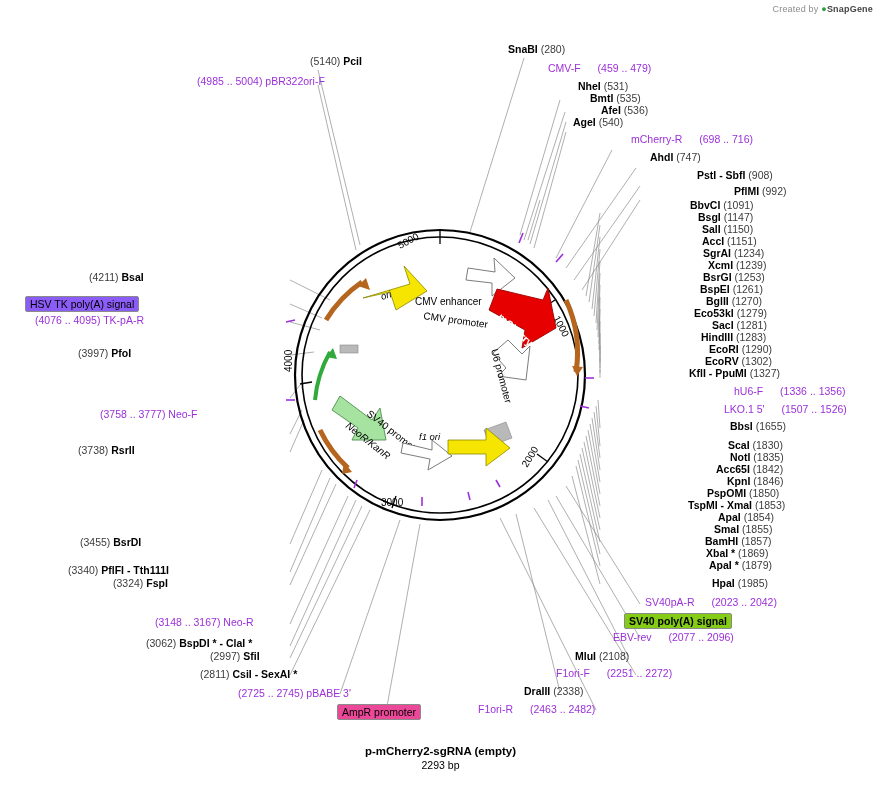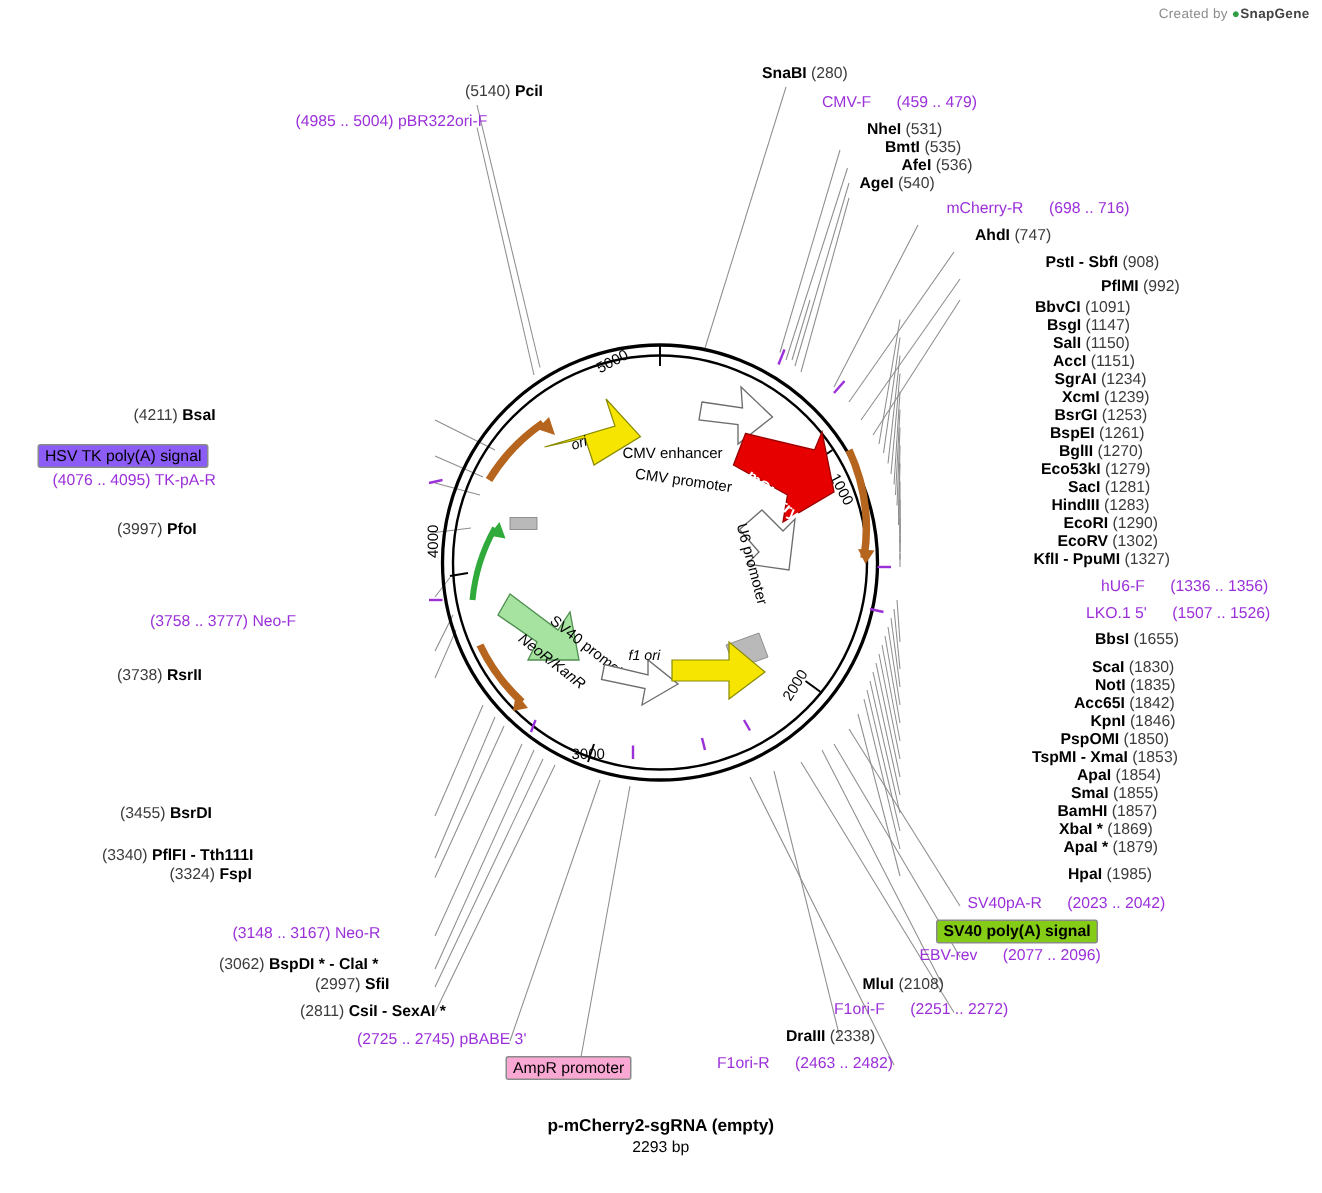--- a/index.html
+++ b/index.html
@@ -19,21 +19,21 @@
   .lbl{font-size:10.5px;color:#000;white-space:nowrap;}
   .lbl .nm{font-weight:bold;}
   .lbl .pos{color:#3b3b3b;font-weight:normal;}
   .purple{color:#9b30d9;}
   .purple .nm{font-weight:normal;}
   .purple .pos{color:#9b30d9;padding-left:14px;}
   .boxed{
     border:1px solid #8a8a8a;border-radius:2px;padding:1px 4px;background:#8b5cf6;
     font-size:10.5px;color:#000;white-space:nowrap;
   }
-  .boxed.white{background:#f9a8d4;}
+  .boxed.white{background:#ec4899;}
   .boxed.lilac{background:#84cc16;font-weight:bold;}
   .title{
     left:0;right:0;text-align:center;bottom:38px;font-size:11.5px;font-weight:bold;color:#000;
   }
   .subtitle{
     left:0;right:0;text-align:center;bottom:24px;font-size:10.5px;color:#000;font-weight:normal;
   }
   svg{position:absolute;left:0;top:0;}
   text{font-family:"Liberation Sans", sans-serif;}
 </style>

